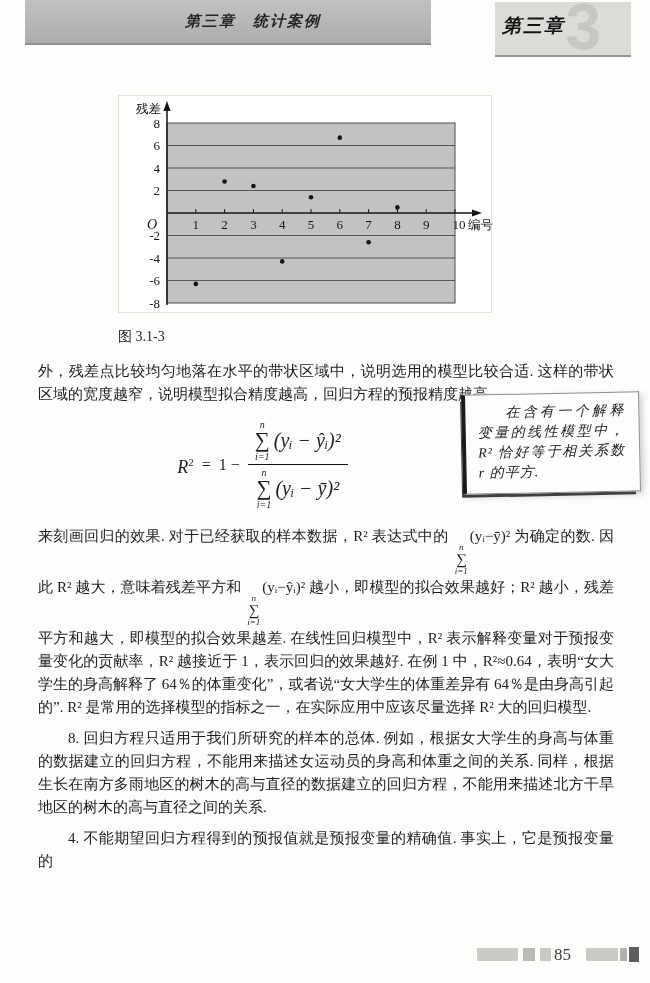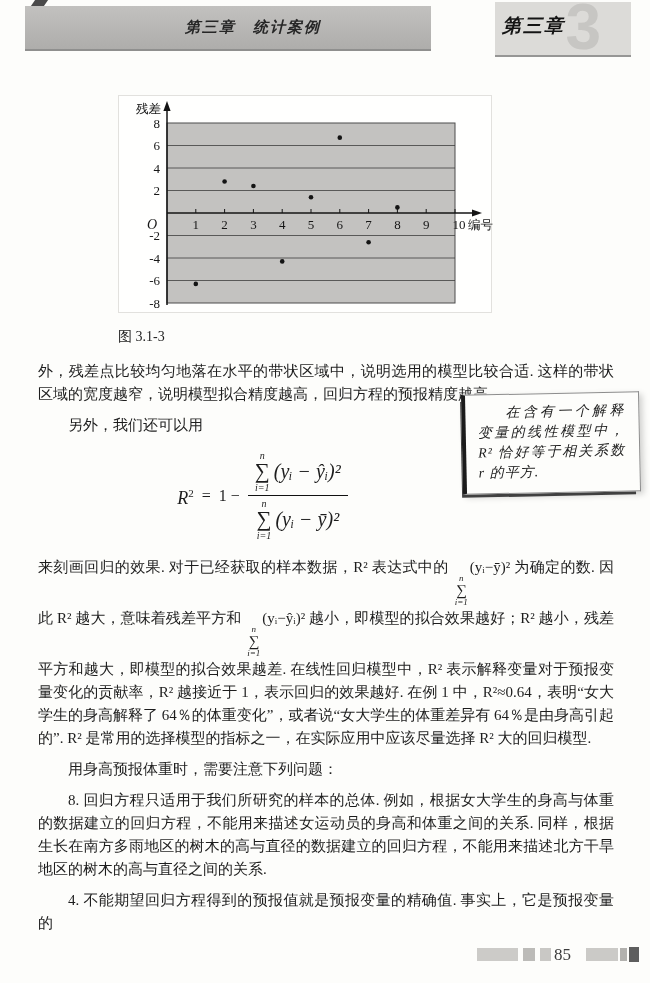--- a/index.html
+++ b/index.html
@@ -2,21 +2,21 @@
 <html><head>
 <meta charset="utf-8">
 <style>
   html,body{margin:0;padding:0;}
   body{background:#e9e9e9;}
   .page{position:relative;width:650px;height:983px;background:#fdfdfb;overflow:hidden;
         font-family:"Liberation Serif","DejaVu Serif",serif;color:#1d1d1d;}
 
   
   .scan-mark{position:absolute;left:33px;top:0;width:13px;height:6px;background:#4a4a4a;transform:skewX(-35deg);}
-  .header-bar{position:absolute;left:25px;top:6px;width:406px;height:43px;
+  .header-bar{position:absolute;left:25px;top:0;width:406px;height:43px;
               background:linear-gradient(180deg,#c2c1bf,#aeadab);box-shadow:0 2px 0 rgba(105,105,105,.75);}
   .header-title{position:absolute;left:160px;top:12px;font-size:15px;font-weight:bold;font-style:italic;
                 letter-spacing:2px;color:#262626;}
   .chapter-box{position:absolute;left:495px;top:2px;width:136px;height:53px;background:#dcdbd8;
                box-shadow:0 2px 0 rgba(115,115,115,.75);overflow:hidden;}
   .chapter-number{position:absolute;right:30px;top:-12px;font-size:64px;font-weight:bold;color:#c7c6c3;
                   font-family:"Liberation Sans","DejaVu Sans",sans-serif;}
   .chapter-label{position:absolute;left:7px;top:11px;font-size:19px;font-weight:900;font-style:italic;
                  letter-spacing:2px;color:#141414;}
 
@@ -139,21 +139,20 @@
         <circle cx="192" cy="101.25" r="2.3" fill="#141414"></circle>
         <circle cx="220.8" cy="41.625" r="2.3" fill="#141414"></circle>
         <circle cx="249.6" cy="146.25" r="2.3" fill="#141414"></circle>
         <circle cx="278.4" cy="111.375" r="2.3" fill="#141414"></circle>
       </svg>
   </div>
   <div class="caption">图 3.1-3</div>
 
   <div class="main">
     <p>外，残差点比较均匀地落在水平的带状区域中，说明选用的模型比较合适. 这样的带状区域的宽度越窄，说明模型拟合精度越高，回归方程的预报精度越高.</p>
-    <p class="indent">另外，我们还可以用</p>
 
     <div class="formula-row">
       <div class="formula">
         <span class="f-var"><span>R</span><sup>2</sup></span>
         <span class="f-op">=</span>
         <span class="f-op">1 −</span>
         <span class="frac">
           <span class="fnum">
             <span class="bsum">
               <span class="bst">n</span>
@@ -180,21 +179,20 @@
 
     <p>来刻画回归的效果. 对于已经获取的样本数据，R² 表达式中的 <span class="isum">
           <span class="ist">n</span>
           <span class="isg">∑</span>
           <span class="isb">i=1</span>
         </span>(yᵢ−ȳ)² 为确定的数. 因此 R² 越大，意味着残差平方和 <span class="isum">
           <span class="ist">n</span>
           <span class="isg">∑</span>
           <span class="isb">i=1</span>
         </span>(yᵢ−ŷᵢ)² 越小，即模型的拟合效果越好；R² 越小，残差平方和越大，即模型的拟合效果越差. 在线性回归模型中，R² 表示解释变量对于预报变量变化的贡献率，R² 越接近于 1，表示回归的效果越好. 在例 1 中，R²≈0.64，表明“女大学生的身高解释了 64％的体重变化”，或者说“女大学生的体重差异有 64％是由身高引起的”. R² 是常用的选择模型的指标之一，在实际应用中应该尽量选择 R² 大的回归模型.</p>
-    <p class="indent">用身高预报体重时，需要注意下列问题：</p>
     <p class="indent">8. 回归方程只适用于我们所研究的样本的总体. 例如，根据女大学生的身高与体重的数据建立的回归方程，不能用来描述女运动员的身高和体重之间的关系. 同样，根据生长在南方多雨地区的树木的高与直径的数据建立的回归方程，不能用来描述北方干旱地区的树木的高与直径之间的关系.</p>
     <p class="indent">4. 不能期望回归方程得到的预报值就是预报变量的精确值. 事实上，它是预报变量的</p>
   </div>
 
   <div class="footer">
     <span class="fbar fb1"></span>
     <span class="fbar fb2"></span>
     <span class="fbar fb3"></span>
     <span class="page-number">85</span>
     <span class="fbar fb4"></span>

